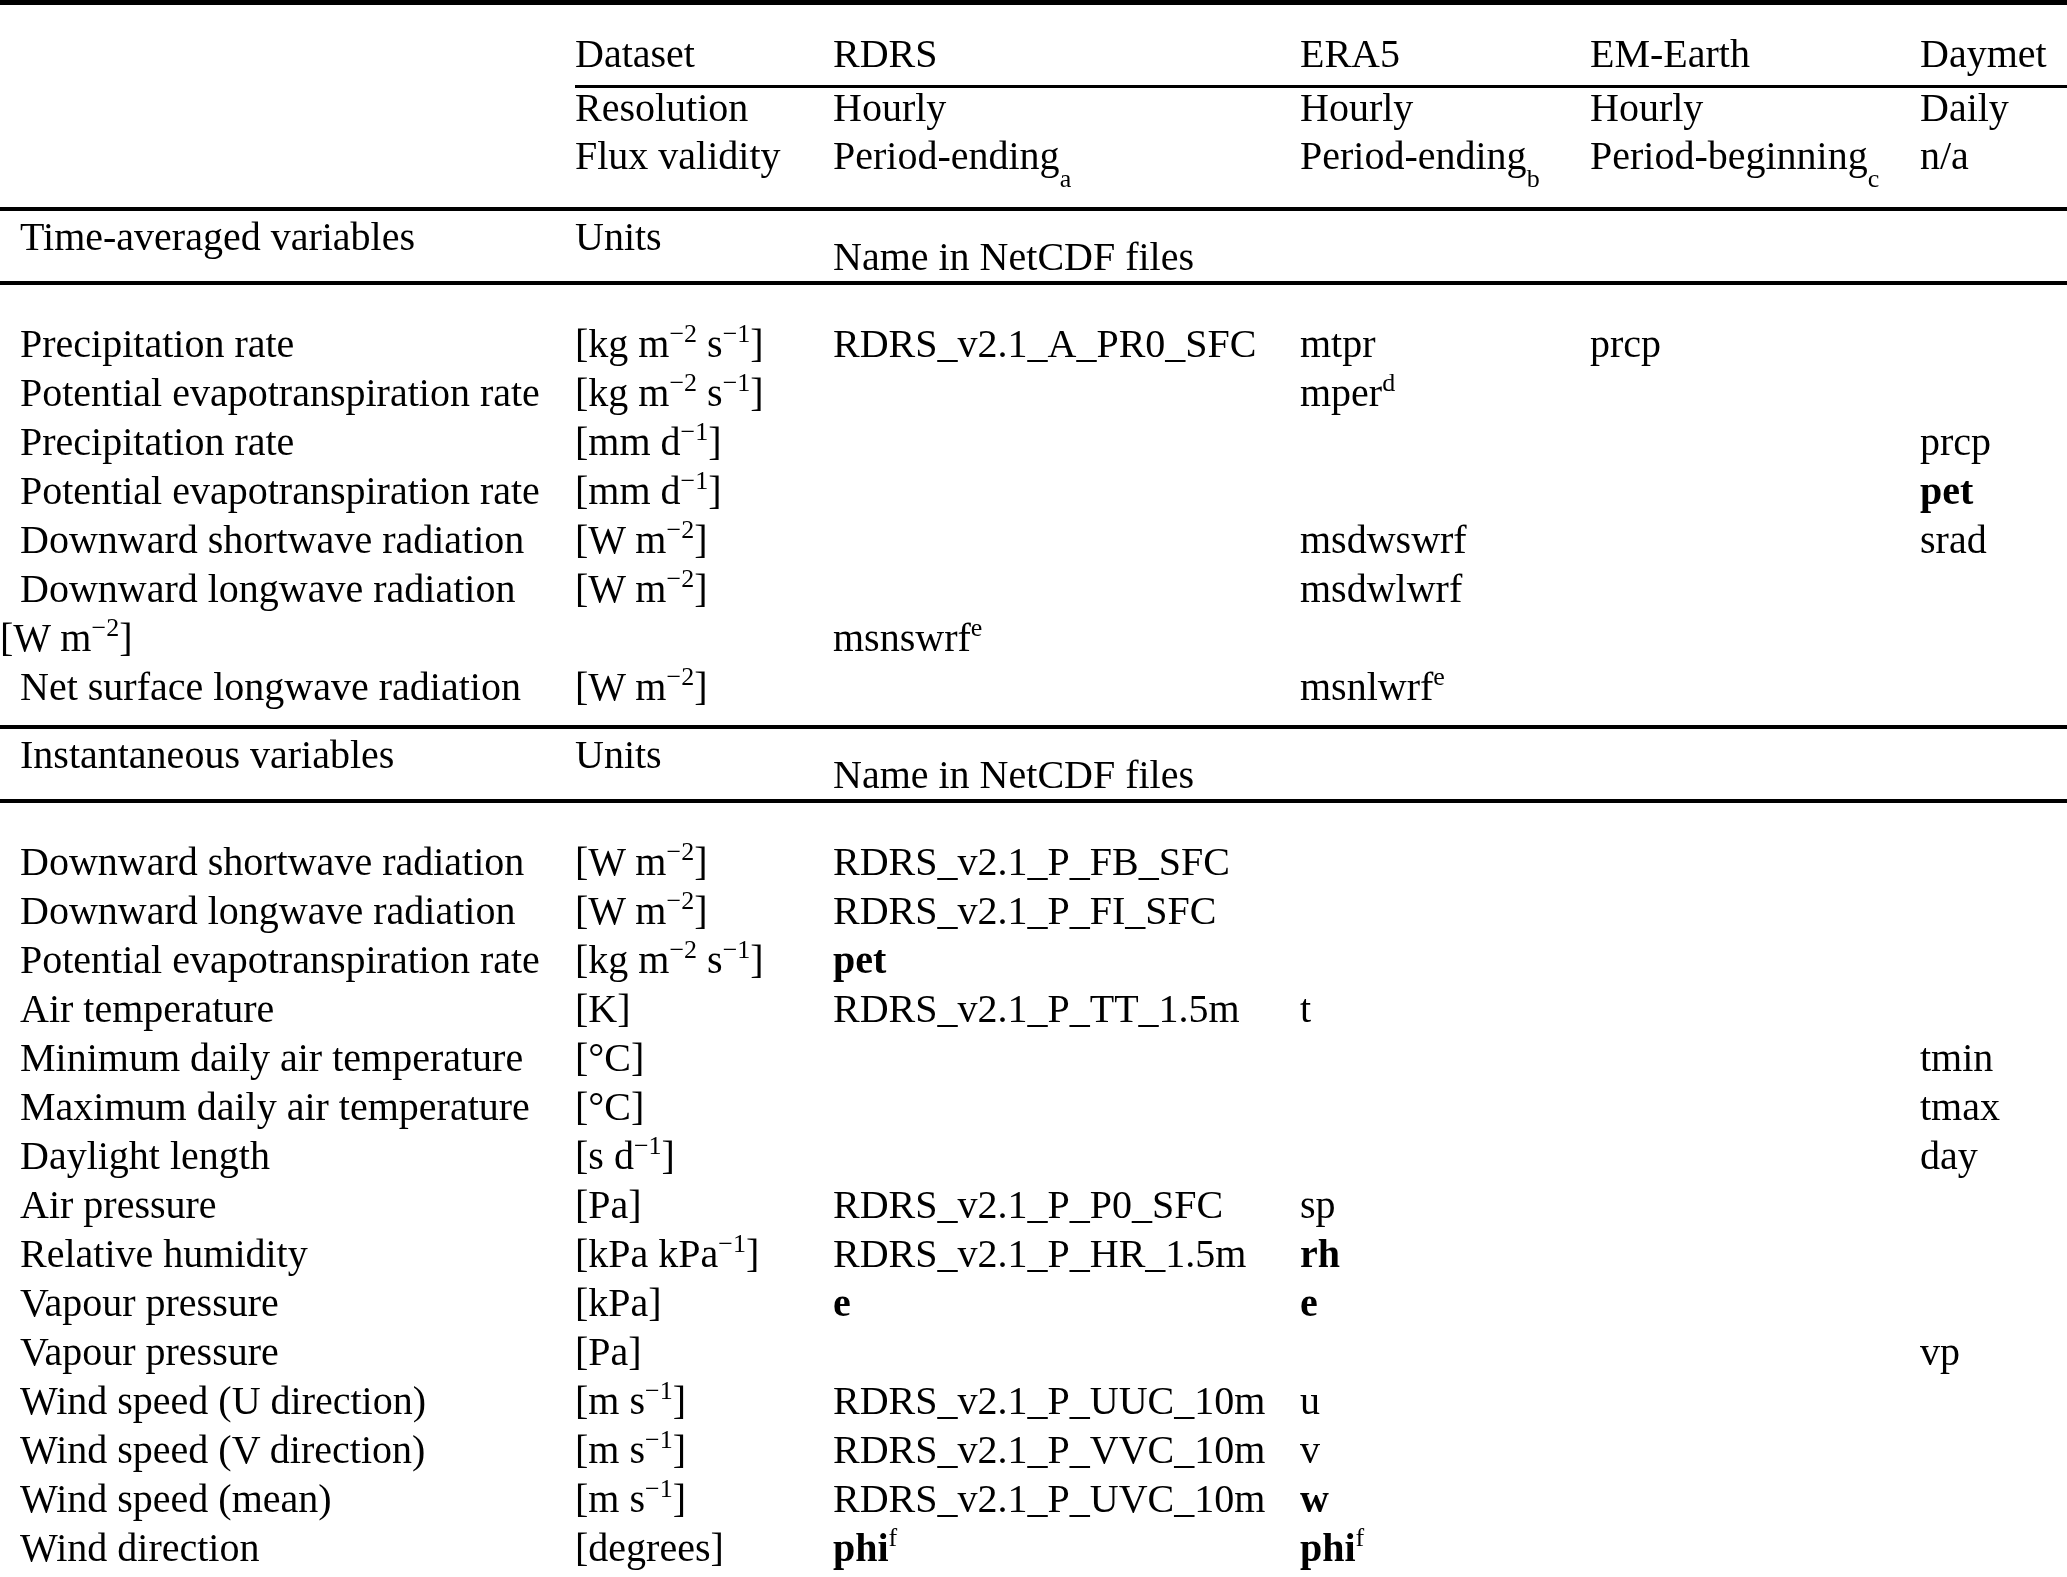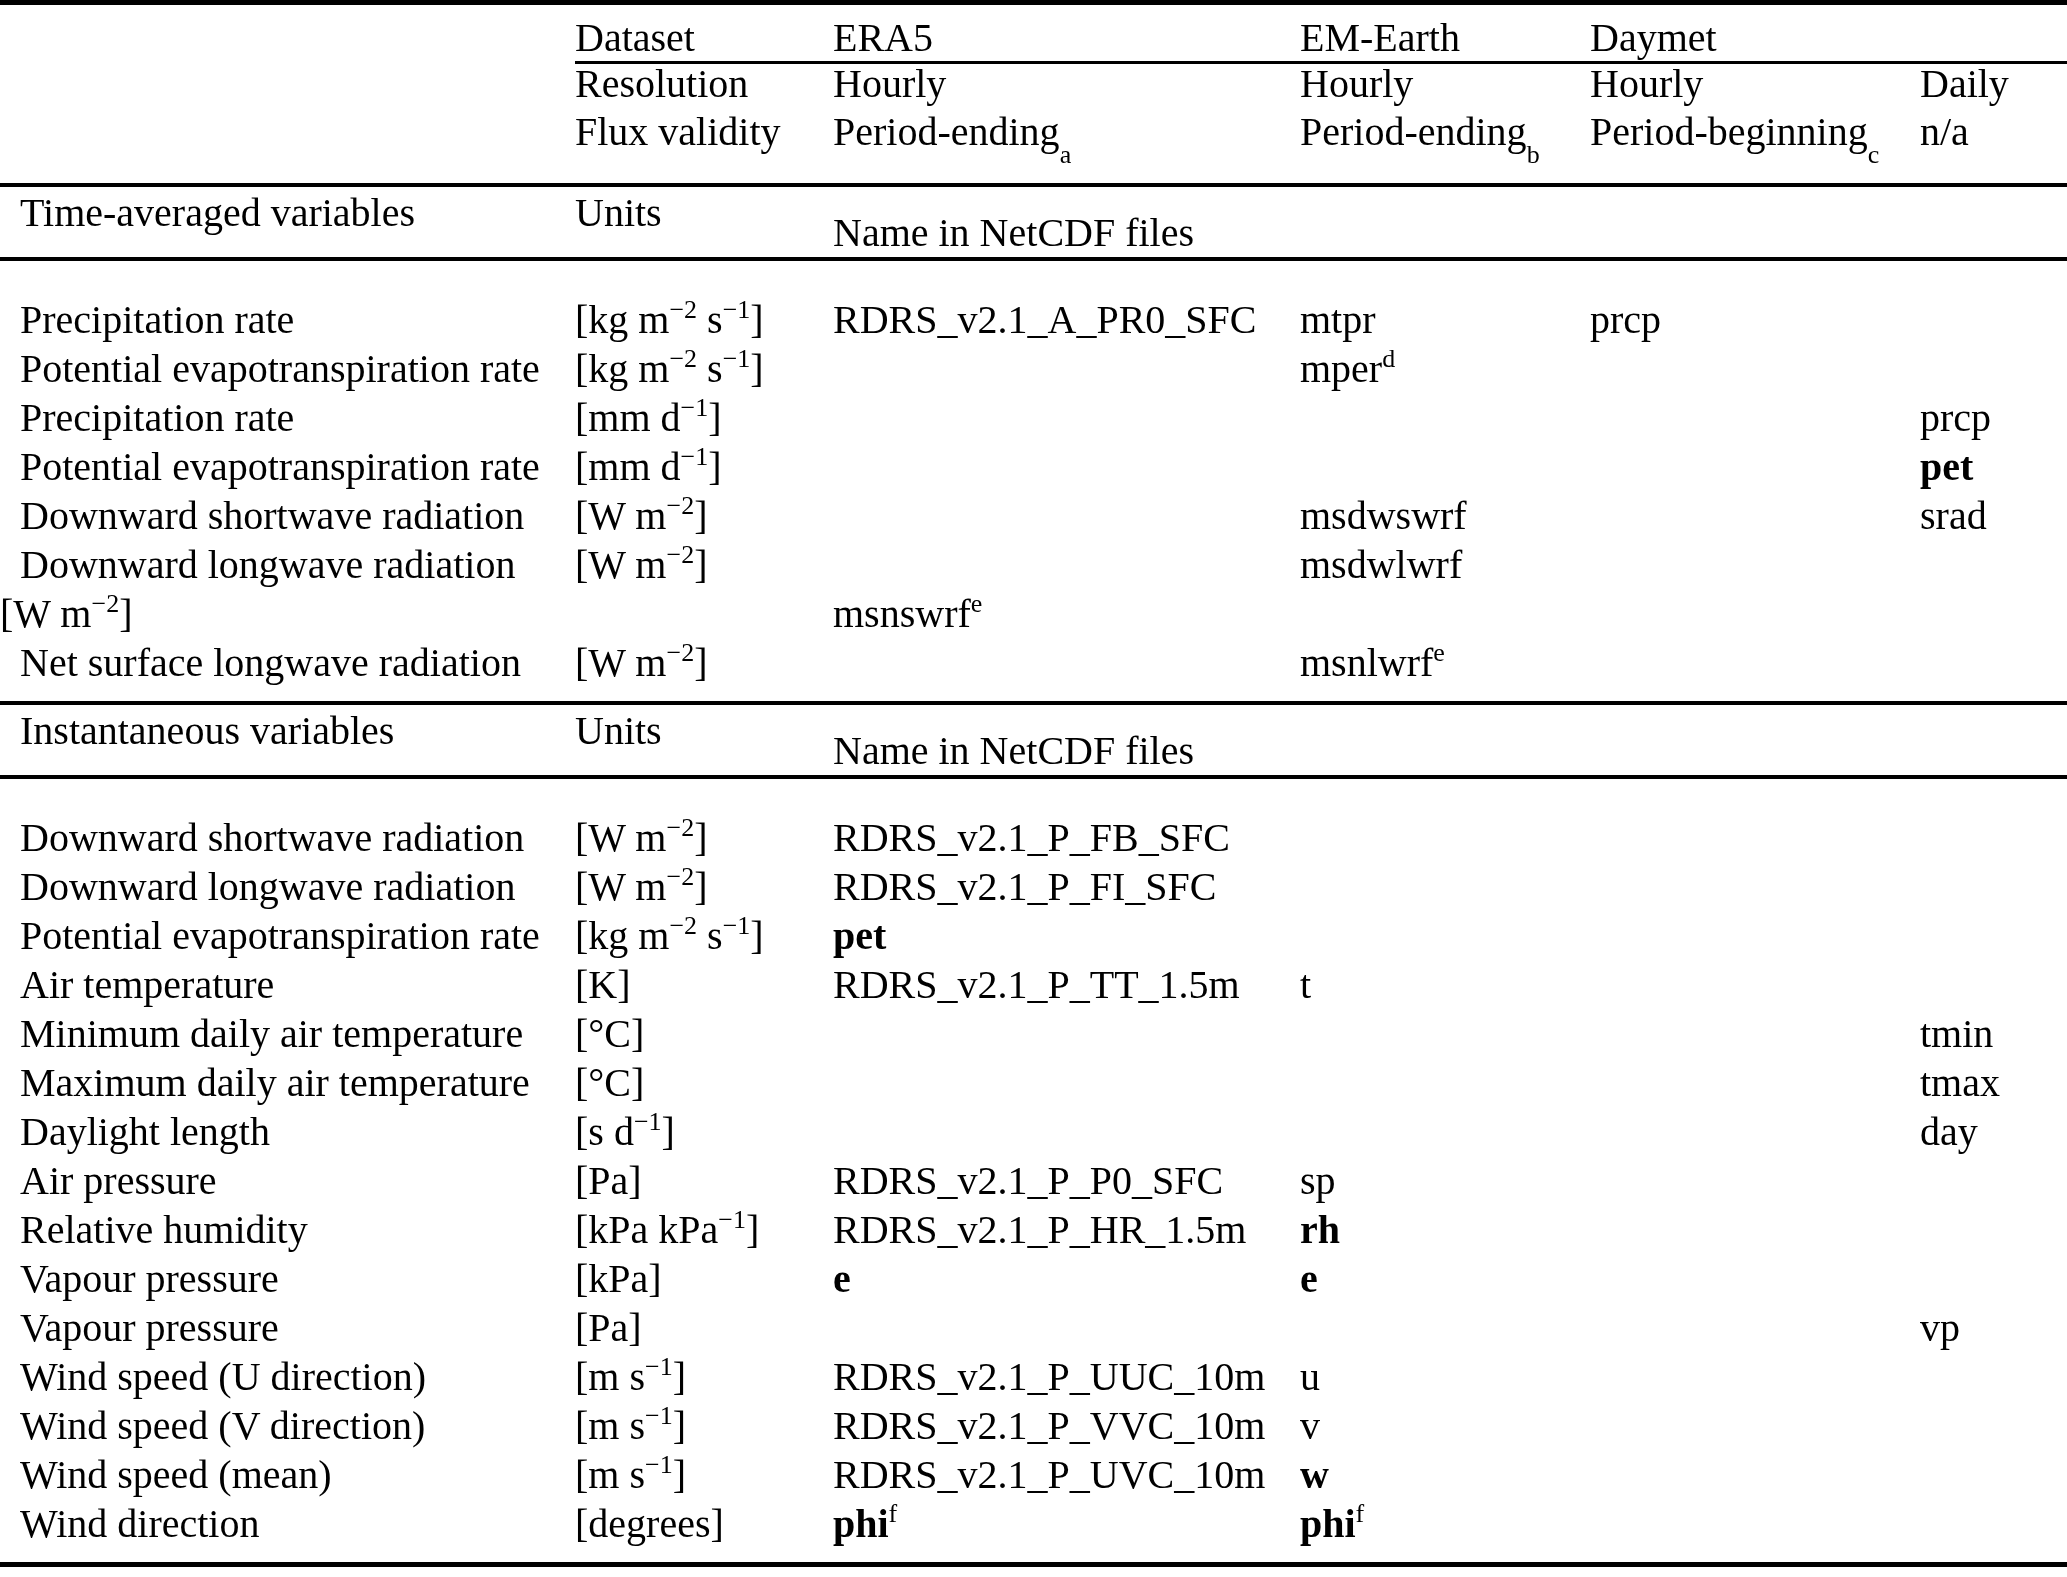--- a/index.html
+++ b/index.html
@@ -9,21 +9,21 @@
     font-family:"Liberation Serif","DejaVu Serif",serif;
     font-size:40px;
     overflow:hidden;
   }
   .rule{background:#000000;height:4px;}
   .rule.thick{height:5px;}
   .grid{display:grid;grid-template-columns:575px 258px 467px 290px 330px 147px;}
   .cell{white-space:nowrap;overflow:visible;}
   .c1{padding-left:20px;}
   
-  .hdr-row{height:56px;display:flex;align-items:flex-end;box-sizing:border-box;}
+  .hdr-row{height:80px;display:flex;align-items:flex-end;padding-bottom:8px;box-sizing:border-box;}
   .hdr-row2{height:48px;display:flex;align-items:flex-end;padding-bottom:5px;box-sizing:border-box;}
   .partial-rule{grid-column:2/7;height:3px;background:#000000;}
   .hdr-pad{height:23px;grid-column:1/7;}
   
   .sec-head .cell{height:50px;display:flex;align-items:center;}
   .name-span{grid-column:3/7;margin-top:20px;}
   
   .tbody{padding:14px 0;margin-top:20px;}
   .trow .cell{height:49px;line-height:49px;}
   sup{font-size:26px;line-height:0;vertical-align:15px;letter-spacing:0;}
@@ -32,20 +32,21 @@
 </head>
 <body>
 
 <div>
 
   <div class="rule thick"></div>
 
   <div class="grid">
     <div class="cell c1 hdr-row"></div>
     <div class="cell hdr-row">Dataset</div>
+    <div class="cell hdr-row">RDRS</div>
     <div class="cell hdr-row">ERA5</div>
     <div class="cell hdr-row">EM-Earth</div>
     <div class="cell hdr-row">Daymet</div>
 
     <div class="cell c1"></div>
     <div class="partial-rule"></div>
 
     <div class="cell c1 hdr-row2"></div>
     <div class="cell hdr-row2">Resolution</div>
     <div class="cell hdr-row2">Hourly</div>

